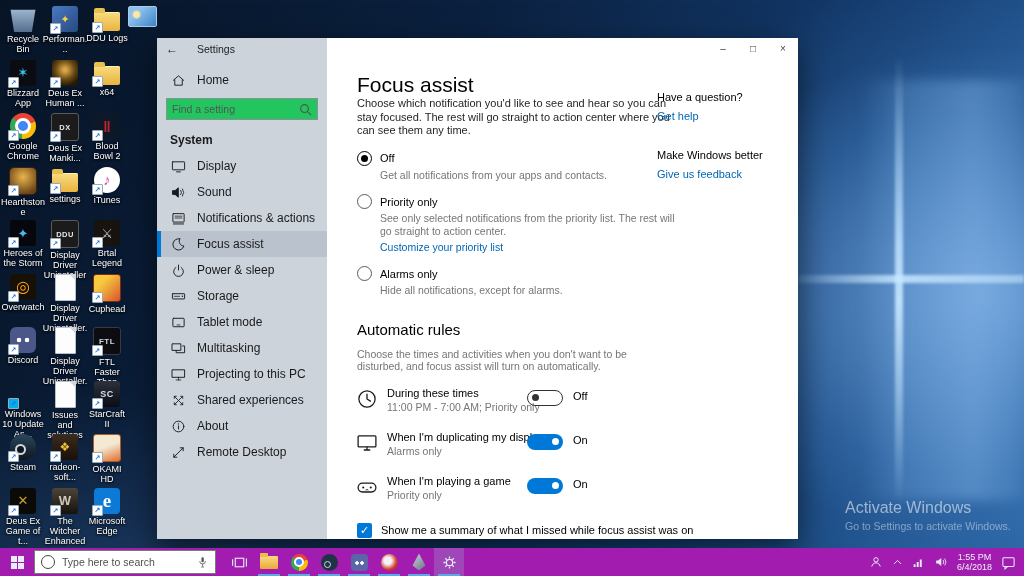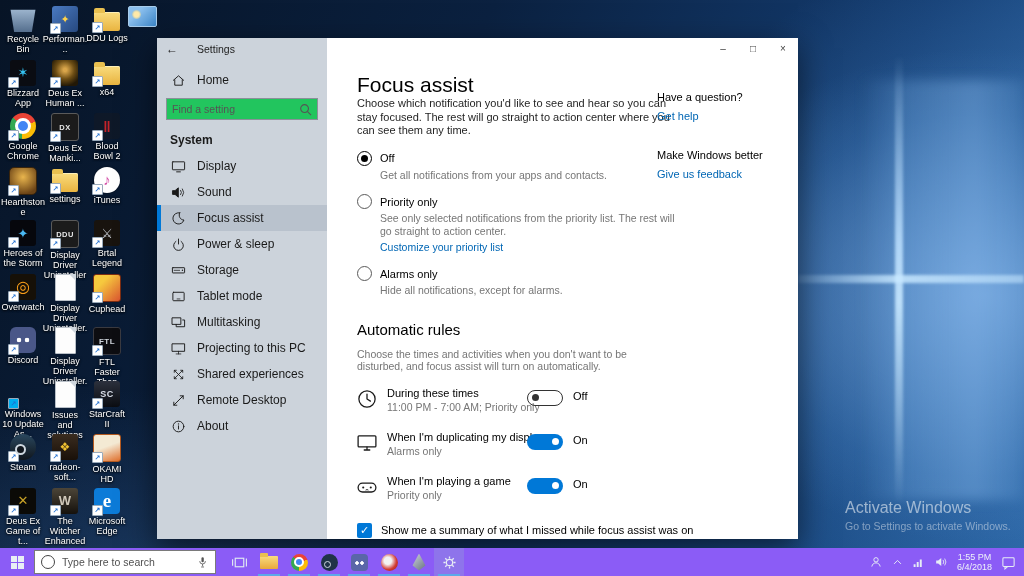--- a/index.html
+++ b/index.html
@@ -133,21 +133,21 @@
   .cb-label{font-size:11px;color:#000;}
   .help-col{position:absolute;left:330px;top:32px;width:140px;}
   .help-q{font-size:11px;color:#000;}
   .help-link{font-size:11px;color:#0066b4;margin-top:7px;cursor:pointer;}
   .help-q2{font-size:11px;color:#000;margin-top:27px;}
   
   .watermark{position:absolute;left:845px;top:499px;z-index:3;}
   .wm1{font-size:16px;color:rgba(235,240,245,.6);}
   .wm2{font-size:10.5px;color:rgba(225,232,240,.5);margin-top:3px;}
   
-  .taskbar{position:absolute;left:0;bottom:0;width:1024px;height:28px;background:#8b5cf6;z-index:10;
+  .taskbar{position:absolute;left:0;bottom:0;width:1024px;height:28px;background:#a21caf;z-index:10;
     display:flex;align-items:center;}
   .start-btn{width:34px;height:28px;display:flex;align-items:center;justify-content:center;flex:none;}
   .start-logo{display:grid;grid-template-columns:6px 6px;grid-template-rows:6px 6px;gap:1px;}
   .start-logo span{background:#e8eef5;}
   .search-box{width:182px;height:24px;background:#fff;border:1px solid #7a7a7a;box-sizing:border-box;
     display:flex;align-items:center;padding:0 6px;flex:none;}
   .search-box .circ{width:12px;height:12px;border:1.5px solid #444;border-radius:50%;margin-right:7px;flex:none;}
   .search-box .ph{font-size:10.5px;color:#505050;flex:1;}
   .tb-sep{width:8px;flex:none;}
   .tb-app{width:30px;height:28px;position:relative;display:flex;align-items:center;justify-content:center;flex:none;cursor:pointer;}
@@ -373,20 +373,30 @@
           </div>
           <div class="side-item">
             <span class="side-ico">
               <svg viewBox="0 0 16 16" fill="none" stroke="#1a1a1a" stroke-width="1" stroke-linecap="round" stroke-linejoin="round">
                 <path d="M2 6h2.3L7.8 3v10L4.3 10H2z" fill="#1a1a1a"></path>
                 <path d="M10.3 5.7q1.8 2.3 0 4.6M12.2 4.2q2.8 3.8 0 7.6" stroke-width=".9"></path>
               </svg>
             </span>
             <span class="side-label">Sound</span>
           </div>
+          <div class="side-item">
+            <span class="side-ico">
+              <svg viewBox="0 0 16 16" fill="none" stroke="#1a1a1a" stroke-width="1" stroke-linecap="round" stroke-linejoin="round">
+                <rect x="2" y="2.8" width="12" height="9" rx=".5"></rect>
+                <path d="M4.3 5.5h7.4M4.3 7.5h7.4" stroke-width=".8"></path>
+                <path d="M2.5 13.8h11"></path>
+              </svg>
+            </span>
+            <span class="side-label">Notifications &amp; actions</span>
+          </div>
           <div class="side-item selected">
             <span class="side-ico">
               <svg viewBox="0 0 16 16" fill="none" stroke="#1a1a1a" stroke-width="1" stroke-linecap="round" stroke-linejoin="round">
                 <path d="M9.3 2a6 6 0 1 0 4.5 7.6A5.1 5.1 0 0 1 9.3 2z"></path>
               </svg>
             </span>
             <span class="side-label">Focus assist</span>
           </div>
           <div class="side-item">
             <span class="side-ico">
@@ -437,34 +447,34 @@
             <span class="side-ico">
               <svg viewBox="0 0 16 16" fill="none" stroke="#1a1a1a" stroke-width="1" stroke-linecap="round" stroke-linejoin="round">
                 <path d="M3.5 3.5l9 9M12.5 3.5l-9 9M10.3 3.5h2.2v2.2M3.5 10.3v2.2h2.2M10.3 12.5h2.2v-2.2M3.5 5.7V3.5h2.2" stroke-width=".9"></path>
               </svg>
             </span>
             <span class="side-label">Shared experiences</span>
           </div>
           <div class="side-item">
             <span class="side-ico">
               <svg viewBox="0 0 16 16" fill="none" stroke="#1a1a1a" stroke-width="1" stroke-linecap="round" stroke-linejoin="round">
-                <path d="M3 13 13 3M9.8 3H13v3.2M3 9.8V13h3.2"></path>
-              </svg>
-            </span>
-            <span class="side-label">Remote Desktop</span>
-          </div>
-          <div class="side-item">
-            <span class="side-ico">
-              <svg viewBox="0 0 16 16" fill="none" stroke="#1a1a1a" stroke-width="1" stroke-linecap="round" stroke-linejoin="round">
                 <circle cx="8" cy="8" r="5.7"></circle>
                 <path d="M8 7.3v3.4"></path>
                 <circle cx="8" cy="5.2" r=".75" fill="#1a1a1a" stroke="none"></circle>
               </svg>
             </span>
             <span class="side-label">About</span>
+          </div>
+          <div class="side-item">
+            <span class="side-ico">
+              <svg viewBox="0 0 16 16" fill="none" stroke="#1a1a1a" stroke-width="1" stroke-linecap="round" stroke-linejoin="round">
+                <path d="M3 13 13 3M9.8 3H13v3.2M3 9.8V13h3.2"></path>
+              </svg>
+            </span>
+            <span class="side-label">Remote Desktop</span>
           </div>
         </div>
     </div>
 
     <div class="main">
       <div class="page-title">Focus assist</div>
       <div class="intro">Choose which notification you'd like to see and hear so you can stay focused. The rest will go straight to action center where you can see them any time.</div>
 
       <div class="radio-row">
         <div class="radio-line">

